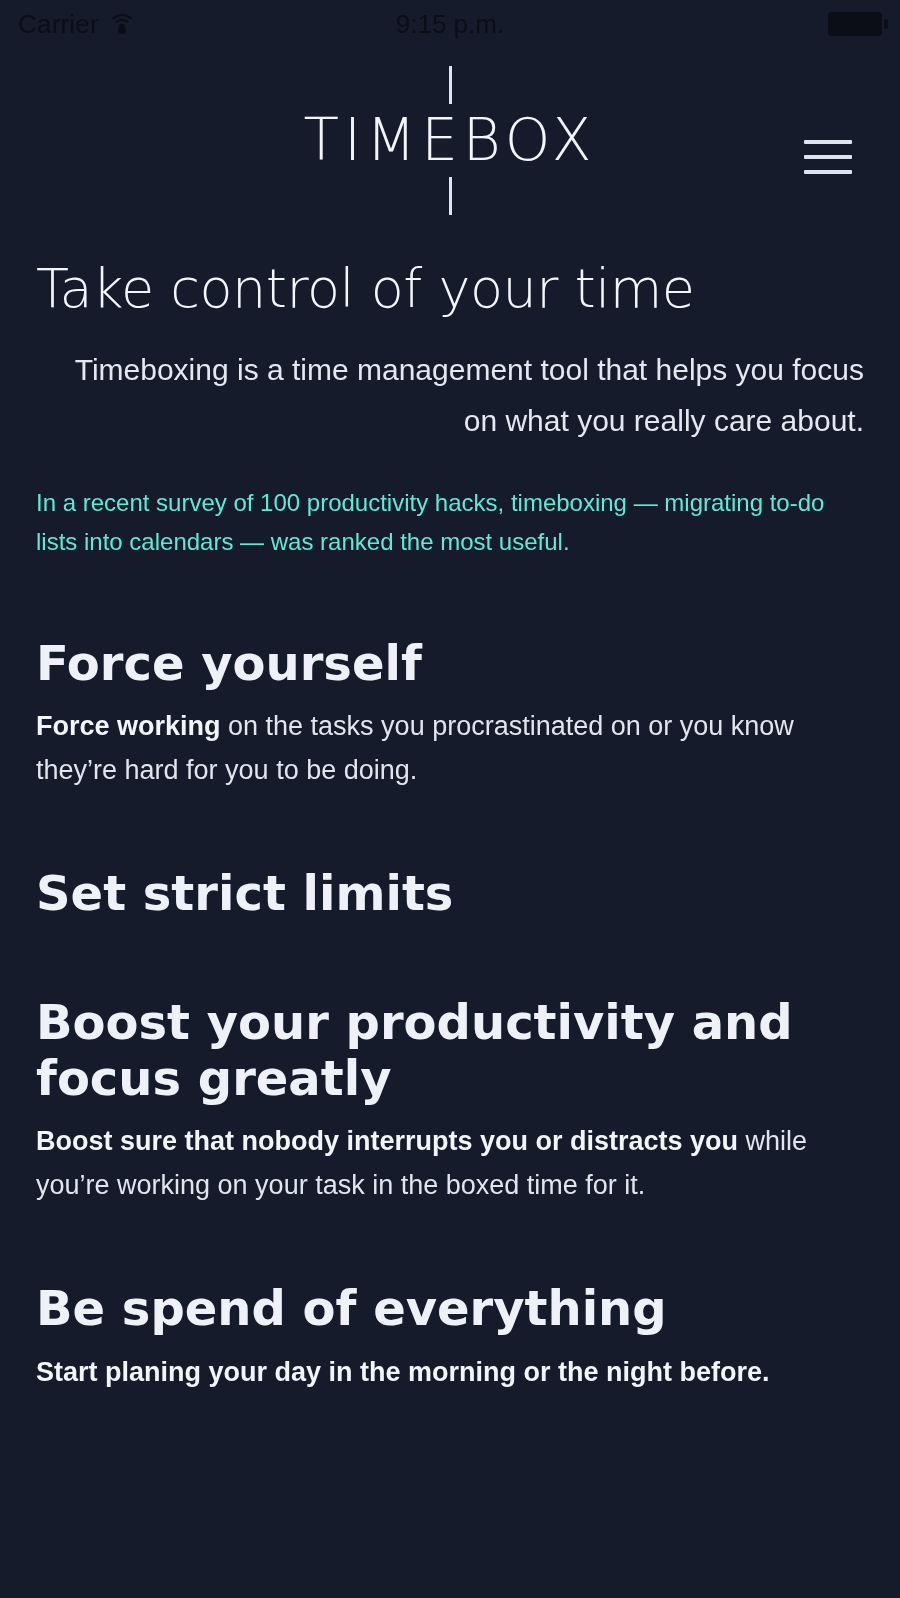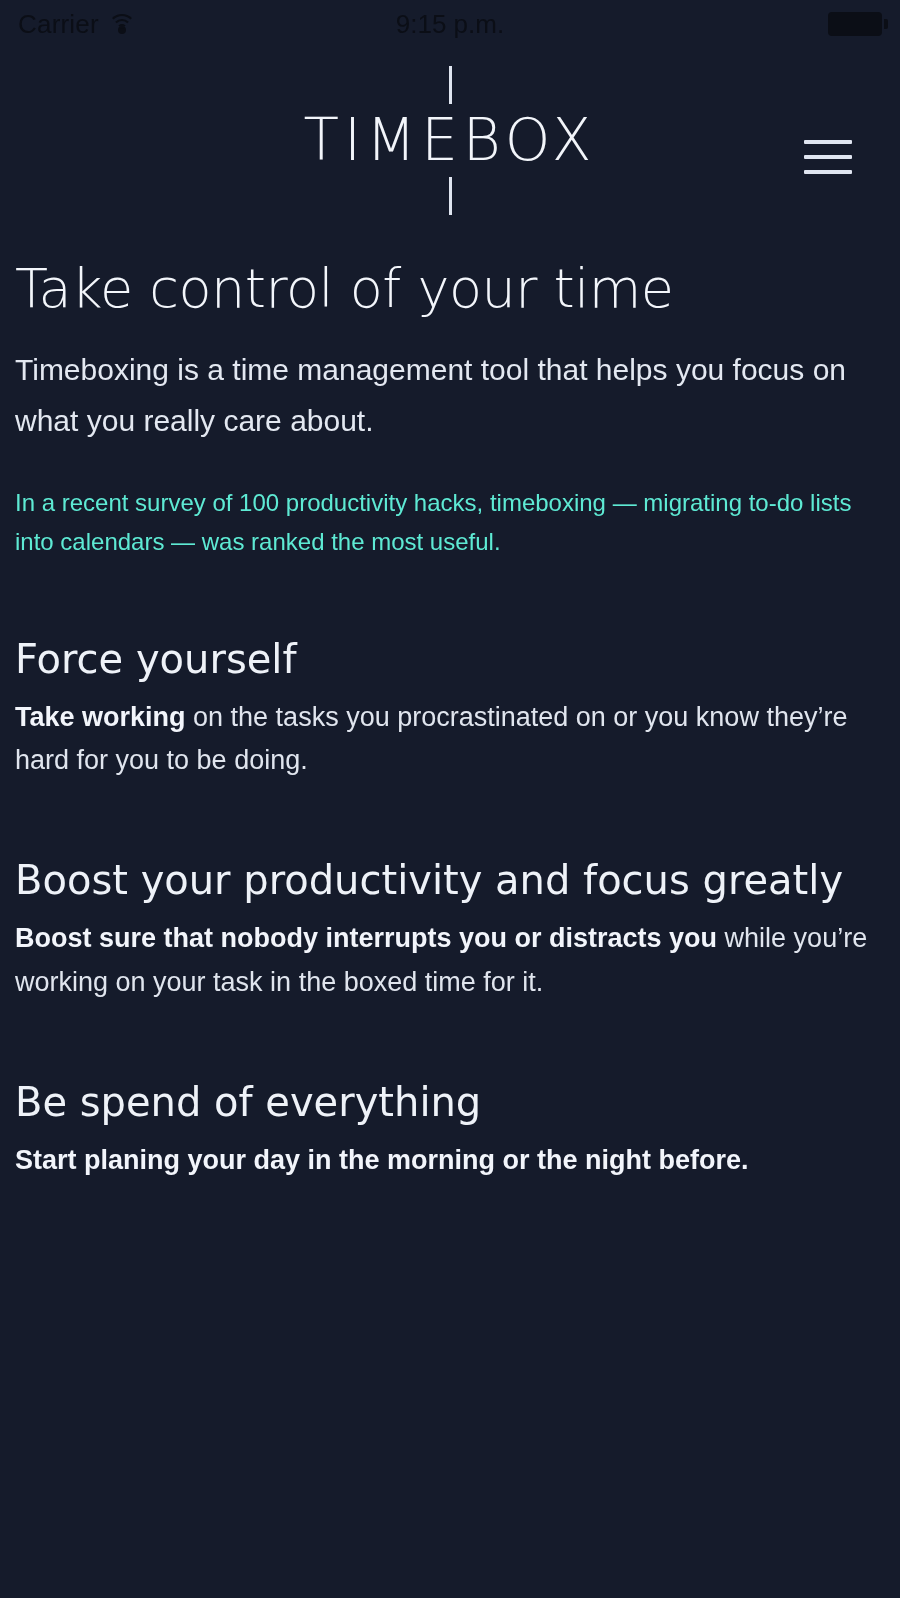--- a/index.html
+++ b/index.html
@@ -133,52 +133,53 @@
   .menu-button span {
     display: block;
     height: 4px;
     width: 100%;
     background: #dfe5f0;
     border-radius: 1px;
   }
 
   
   .content {
-    padding: 0 15px;
+    padding: 0 36px;
   }
   h1.hero-title {
     font-size: 54px;
     font-weight: 300;
     margin: 34px 0 26px 0;
     color: #f3f6fb;
     letter-spacing: -0.5px;
     line-height: 1.1;
     font-family: "DejaVu Sans", sans-serif;
   }
   p.hero-sub {
     font-size: 30px;
     line-height: 1.7;
     color: #e3e8f1;
     margin: 0 0 38px 0;
     font-weight: 400;
+    text-align: right;
   }
   p.hero-note {
     font-size: 24px;
     line-height: 1.62;
     color: #5eead4;
     margin: 0;
     font-weight: 400;
   }
 
   .section {
     margin-top: 74px;
   }
   .section h2 {
-    font-size: 40px;
-    font-weight: 400;
+    font-size: 48px;
+    font-weight: 700;
     color: #eef2f8;
     margin: 0 16px 14px 0;
     line-height: 1.15;
     font-family: "DejaVu Sans", sans-serif;
   }
   .section p {
     font-size: 27px;
     line-height: 1.62;
     color: #e0e5ee;
     margin: 0;
@@ -222,24 +223,25 @@
 </div>
 
 <div class="content">
 
   <h1 class="hero-title">Take control of your time</h1>
   <p class="hero-sub">Timeboxing is a time management tool that helps you focus on what you really care about.</p>
   <p class="hero-note">In a recent survey of 100 productivity hacks, timeboxing — migrating to-do lists into calendars — was ranked the most useful.</p>
 
   <div class="section">
     <h2>Force yourself</h2>
-    <p><b>Take working</b><span> on the tasks you procrastinated on or you know they’re hard for you to be doing.</span></p>
-  </div>
-
-  <div class="section">
+    <p><b>Force working</b><span> on the tasks you procrastinated on or you know they’re hard for you to be doing.</span></p>
+  </div>
+
+  <div class="section">
+    <h2>Set strict limits</h2>
   </div>
 
   <div class="section">
     <h2>Boost your productivity and focus greatly</h2>
     <p><b>Boost sure that nobody interrupts you or distracts you</b><span> while you’re working on your task in the boxed time for it.</span></p>
   </div>
 
   <div class="section">
     <h2>Be spend of everything</h2>
     <p><b>Start planing your day in the morning or the night before.</b><span></span></p>

